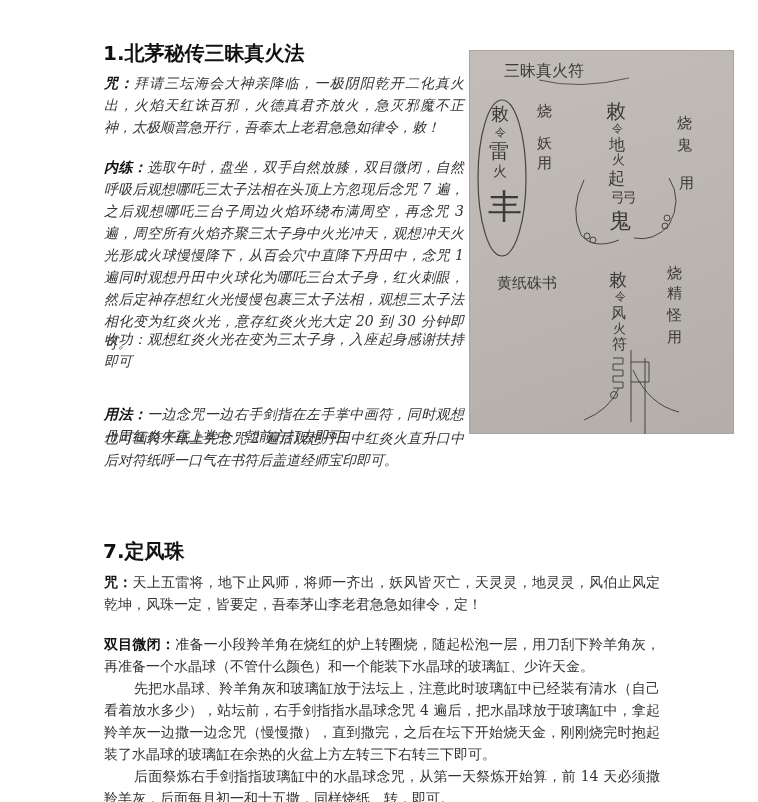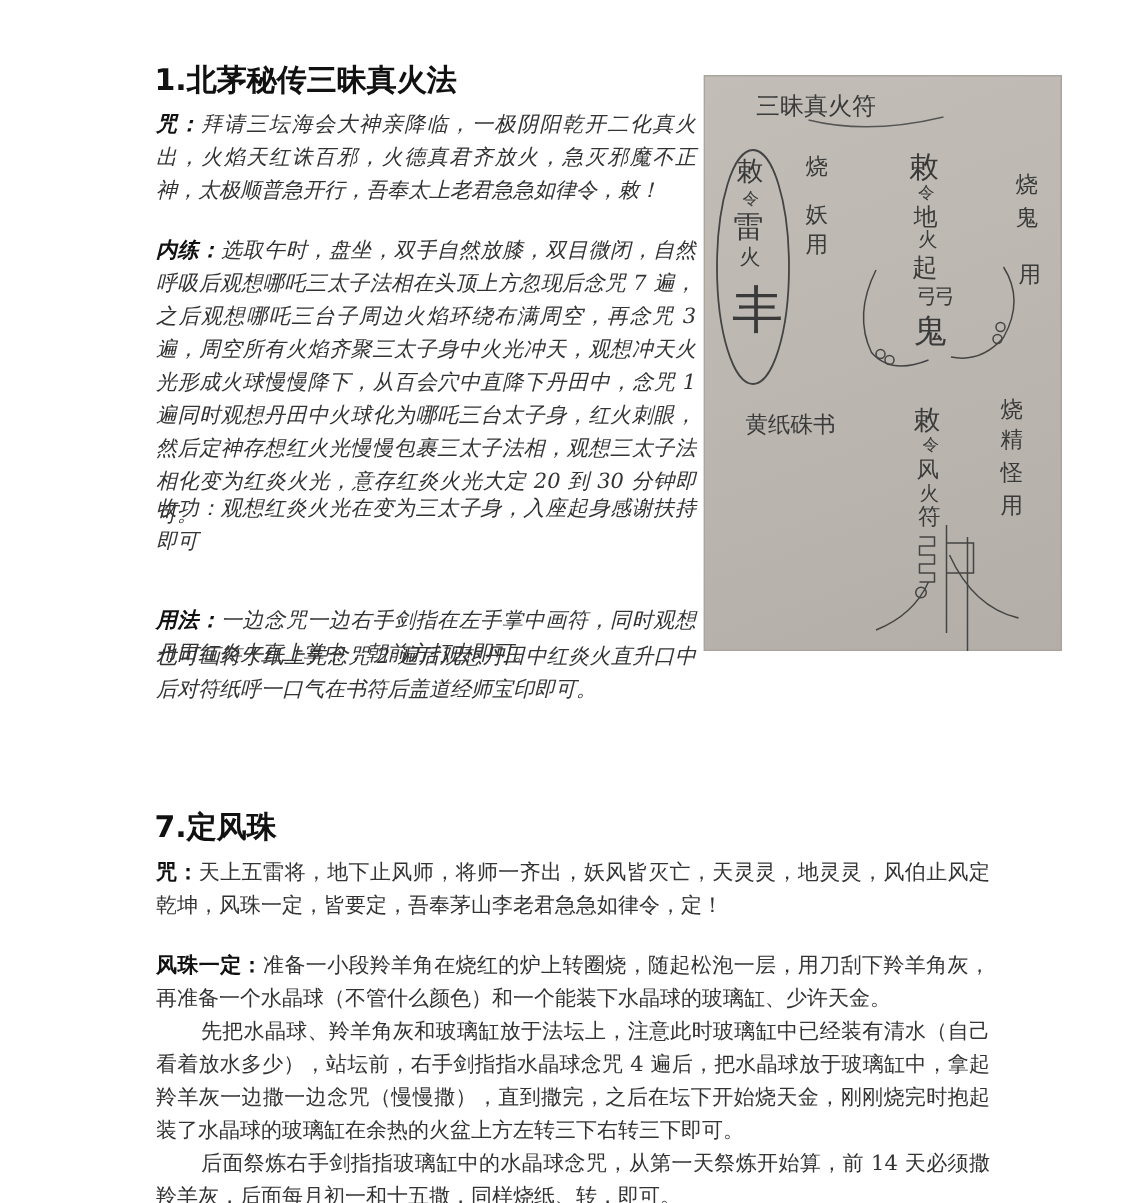--- a/index.html
+++ b/index.html
@@ -45,21 +45,21 @@
       text-indent: 30px;
     }
     .s1 { width: 360px; font-style: italic; }
     .s2 { width: 556px; }
 
     
     .photo {
       position: absolute;
       left: 469px;
       top: 50px;
-      width: 239px;
+      width: 265px;
       height: 384px;
       background: linear-gradient(160deg, #c2beb7 0%, #bcb8b1 45%, #b3afa8 100%);
       box-shadow: inset 0 0 0 1px #a9a59e;
       overflow: hidden;
     }
     .photo svg {
       position: absolute;
       left: 0;
       top: 0;
     }
@@ -149,17 +149,17 @@
       <text class="hw" x="198" y="270" font-size="15">怪</text>
       <text class="hw" x="198" y="292" font-size="15">用</text>
     </g>
   </svg>
 </div>
 
 <h2 class="section-title" style="top:538px;">7.定风珠</h2>
 
 <p class="para s2" style="top:571px;"><span class="label">咒：</span><span>天上五雷将，地下止风师，将师一齐出，妖风皆灭亡，天灵灵，地灵灵，风伯止风定乾坤，风珠一定，皆要定，吾奉茅山李老君急急如律令，定！</span></p>
 
-<p class="para s2" style="top:633px;"><span class="label">风珠一定：</span><span>准备一小段羚羊角在烧红的炉上转圈烧，随起松泡一层，用刀刮下羚羊角灰，再准备一个水晶球（不管什么颜色）和一个能装下水晶球的玻璃缸、少许天金。</span></p>
+<p class="para s2" style="top:633px;"><span class="label">双目微闭：</span><span>准备一小段羚羊角在烧红的炉上转圈烧，随起松泡一层，用刀刮下羚羊角灰，再准备一个水晶球（不管什么颜色）和一个能装下水晶球的玻璃缸、少许天金。</span></p>
 
 <p class="para s2 indent" style="top:677px;">先把水晶球、羚羊角灰和玻璃缸放于法坛上，注意此时玻璃缸中已经装有清水（自己看着放水多少），站坛前，右手剑指指水晶球念咒 4 遍后，把水晶球放于玻璃缸中，拿起羚羊灰一边撒一边念咒（慢慢撒），直到撒完，之后在坛下开始烧天金，刚刚烧完时抱起装了水晶球的玻璃缸在余热的火盆上方左转三下右转三下即可。</p>
 
 <p class="para s2 indent" style="top:765px;">后面祭炼右手剑指指玻璃缸中的水晶球念咒，从第一天祭炼开始算，前 14 天必须撒羚羊灰，后面每月初一和十五撒，同样烧纸、转，即可。</p>
 
 </body></html>

